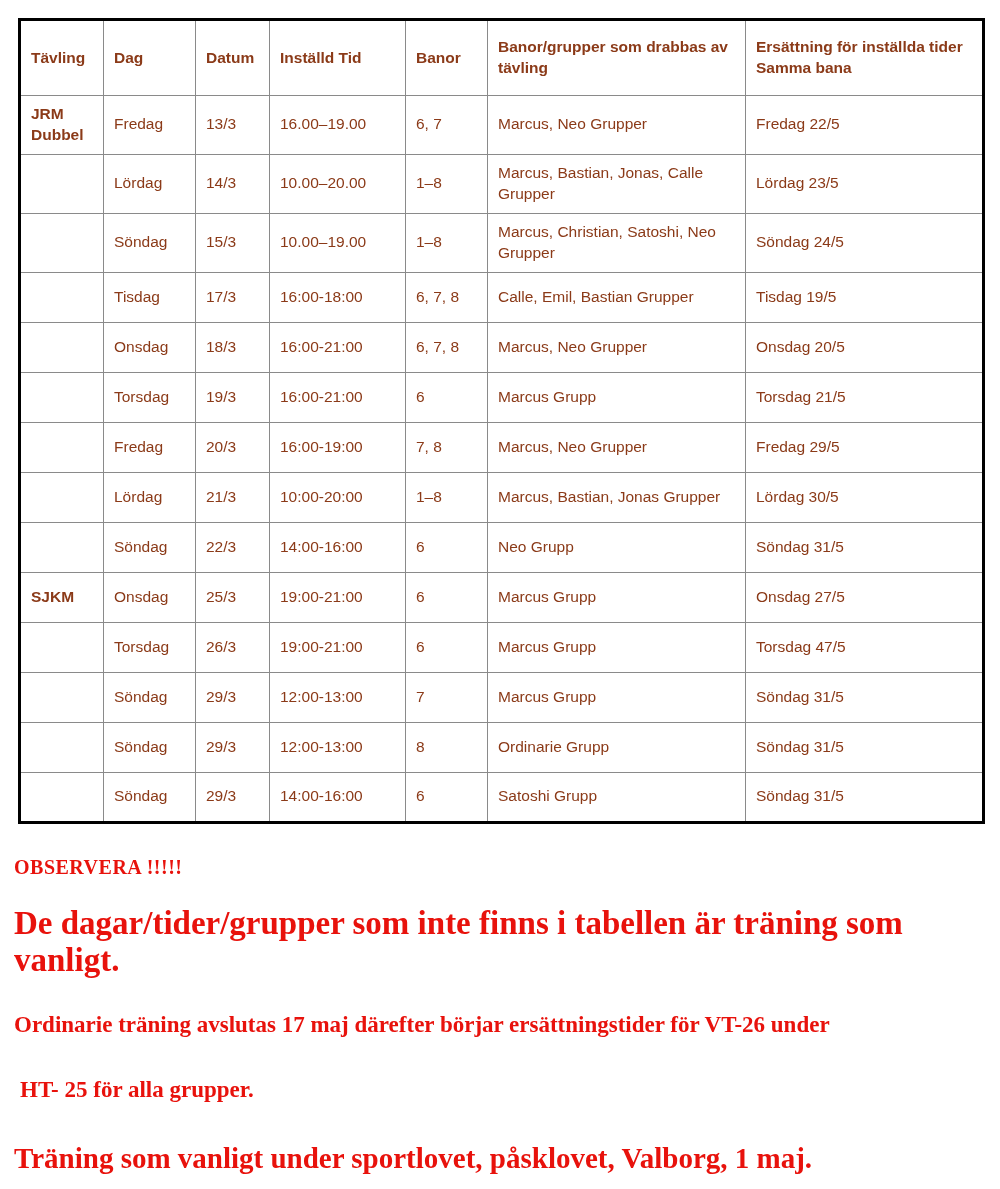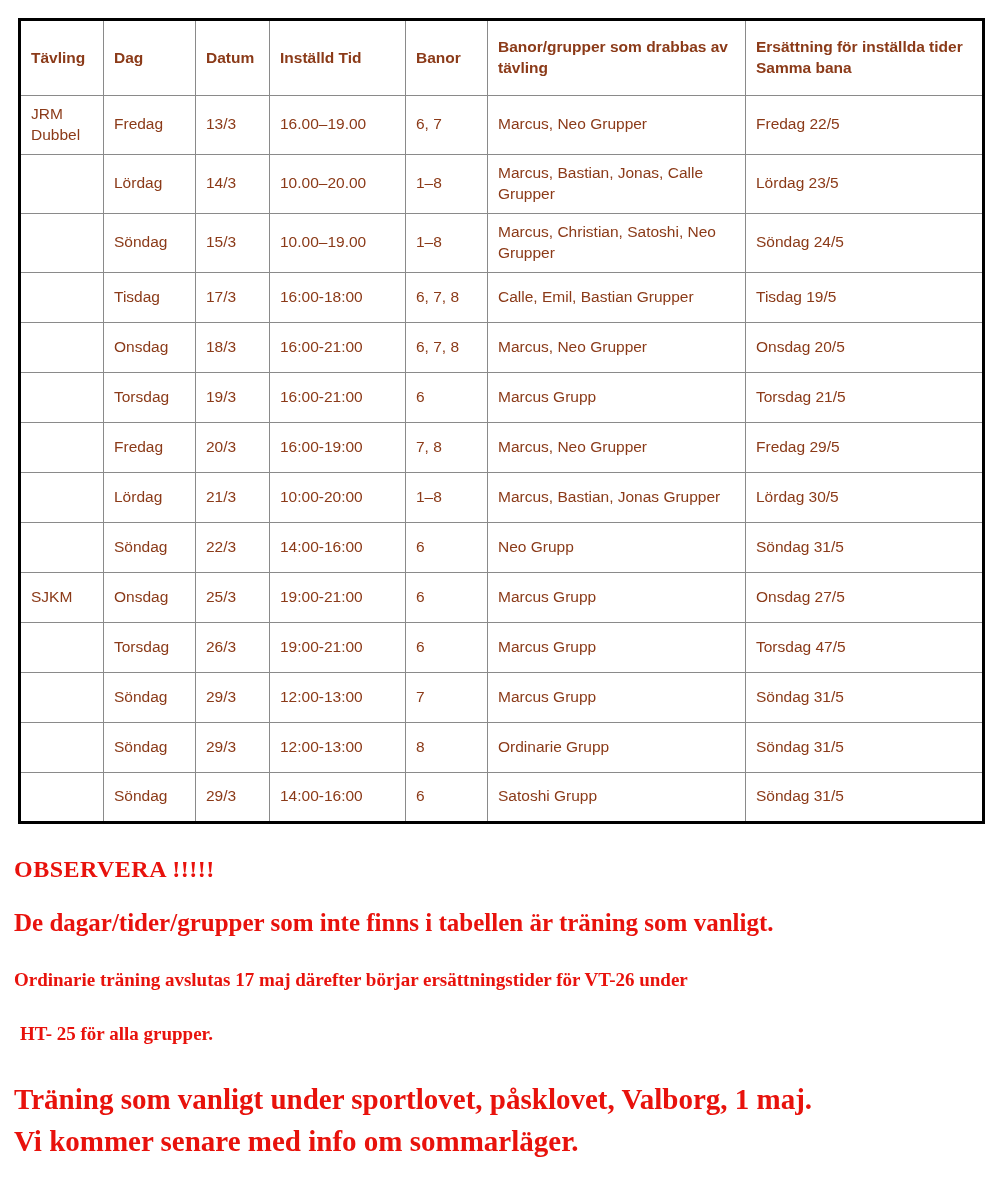--- a/index.html
+++ b/index.html
@@ -49,53 +49,53 @@
     padding-top: 10px;
     padding-bottom: 10px;
   }
   table.schedule thead tr {
     height: 76px;
   }
   table.schedule tbody tr {
     height: 50px;
   }
   td.comp {
-    font-weight: normal;
+    font-weight: bold;
     color: #6E2A10;
   }
   
   col.c0 { width: 84px; }
   col.c1 { width: 92px; }
   col.c2 { width: 74px; }
   col.c3 { width: 136px; }
   col.c4 { width: 82px; }
   col.c5 { width: 258px; }
   col.c6 { width: 238px; }
 
   .notes {
     position: absolute;
     left: 14px;
     top: 856px;
     width: 970px;
     font-family: "Liberation Serif", serif;
     color: #E8120C;
   }
   .note-head {
-    font-size: 24px;
+    font-size: 20px;
     font-weight: bold;
     margin: 0 0 26px 0;
     letter-spacing: 0.5px;
   }
   .note-lead {
-    font-size: 25px;
+    font-size: 33px;
     font-weight: bold;
     margin: 0 0 30px 0;
   }
   .note-block {
-    font-size: 19px;
+    font-size: 23px;
     font-weight: bold;
     line-height: 1.42;
     margin: 0 0 30px 0;
   }
   .note-block .indent {
     padding-left: 6px;
   }
   .note-foot {
     font-size: 29px;
     font-weight: bold;

